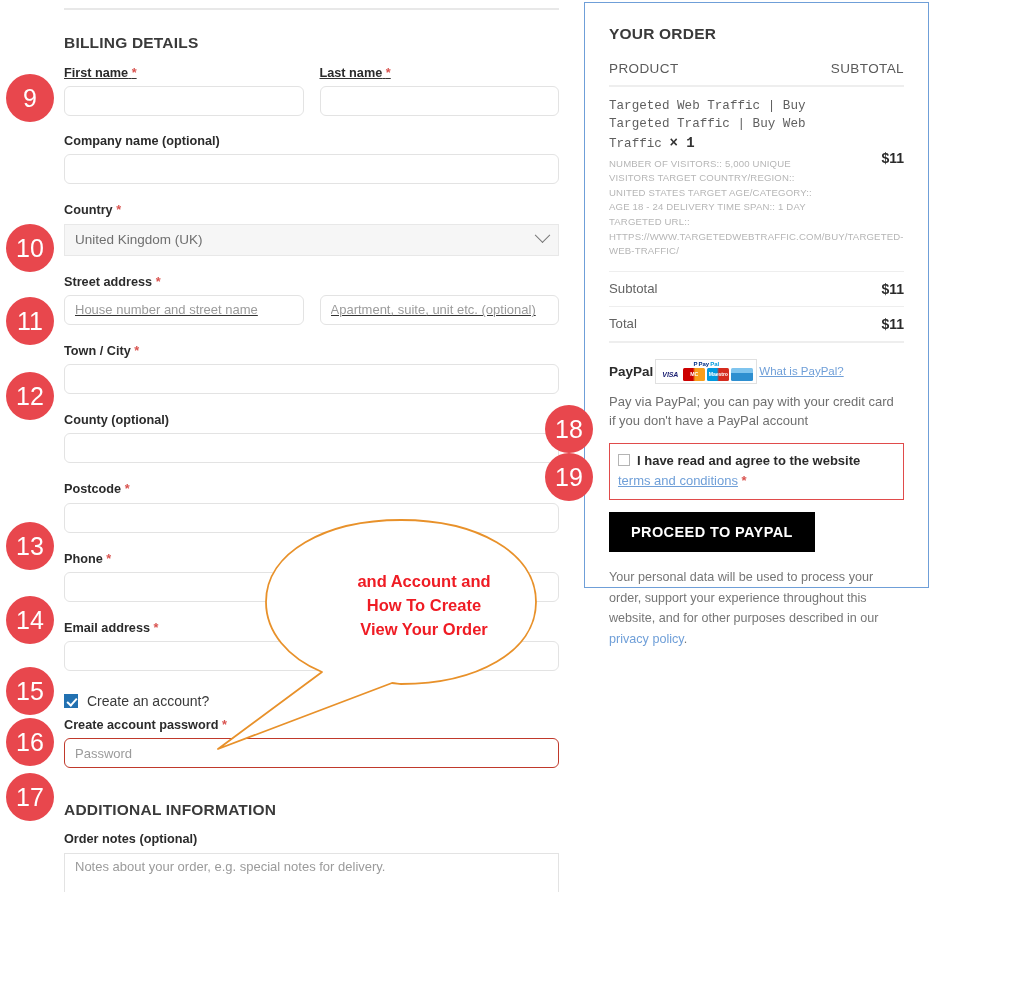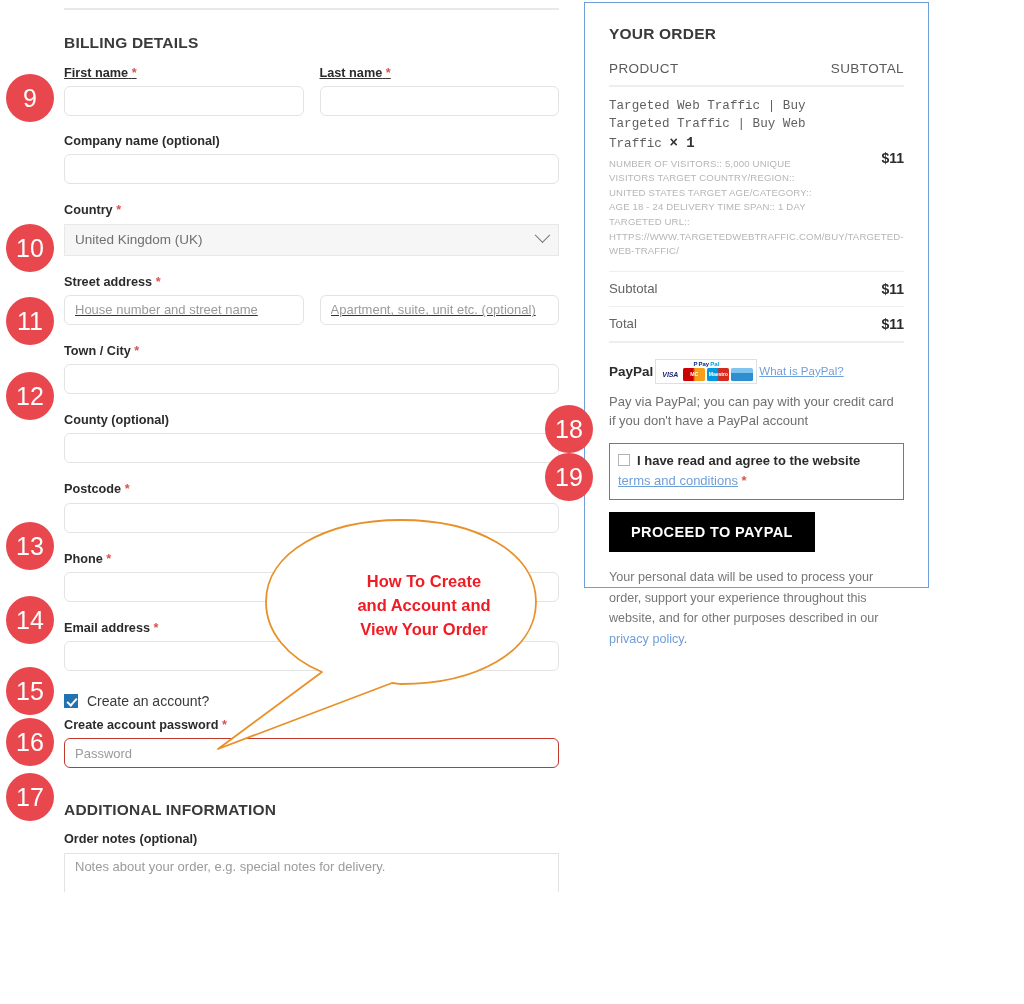--- a/index.html
+++ b/index.html
@@ -458,22 +458,22 @@
     <button class="pp-btn">PROCEED TO PAYPAL</button>
 
     <div class="privacy"><span>Your personal data will be used to process your order, support your experience throughout this website, and for other purposes described in our </span><a href="#">privacy policy</a><span>.</span></div>
   </div>
 
   <div class="bubble-wrap">
     <svg width="360" height="250" viewBox="0 0 360 250">
       <path d="M 340 90 C 340 40 280 8 205 8 C 130 8 70 40 70 90 C 70 120 92 146 126 160 L 22 237 L 196 171 C 200 171 202 172 205 172 C 280 172 340 140 340 90 Z" fill="#ffffff" stroke="#e8912a" stroke-width="1.8" stroke-linejoin="round"></path>
     </svg>
     <div class="bubble-text">
+      <div>and Account and</div>
       <div>How To Create</div>
-      <div>and Account and</div>
       <div>View Your Order</div>
     </div>
   </div>
 
   <div id="badges">
       <div class="badge" style="left: 6px; top: 74px; background: rgb(232, 71, 77);">9</div>
       <div class="badge" style="left: 6px; top: 224px; background: rgb(232, 71, 77);">10</div>
       <div class="badge" style="left: 6px; top: 297px; background: rgb(232, 71, 77);">11</div>
       <div class="badge" style="left: 6px; top: 372px; background: rgb(232, 71, 77);">12</div>
       <div class="badge" style="left: 6px; top: 522px; background: rgb(232, 71, 77);">13</div>

